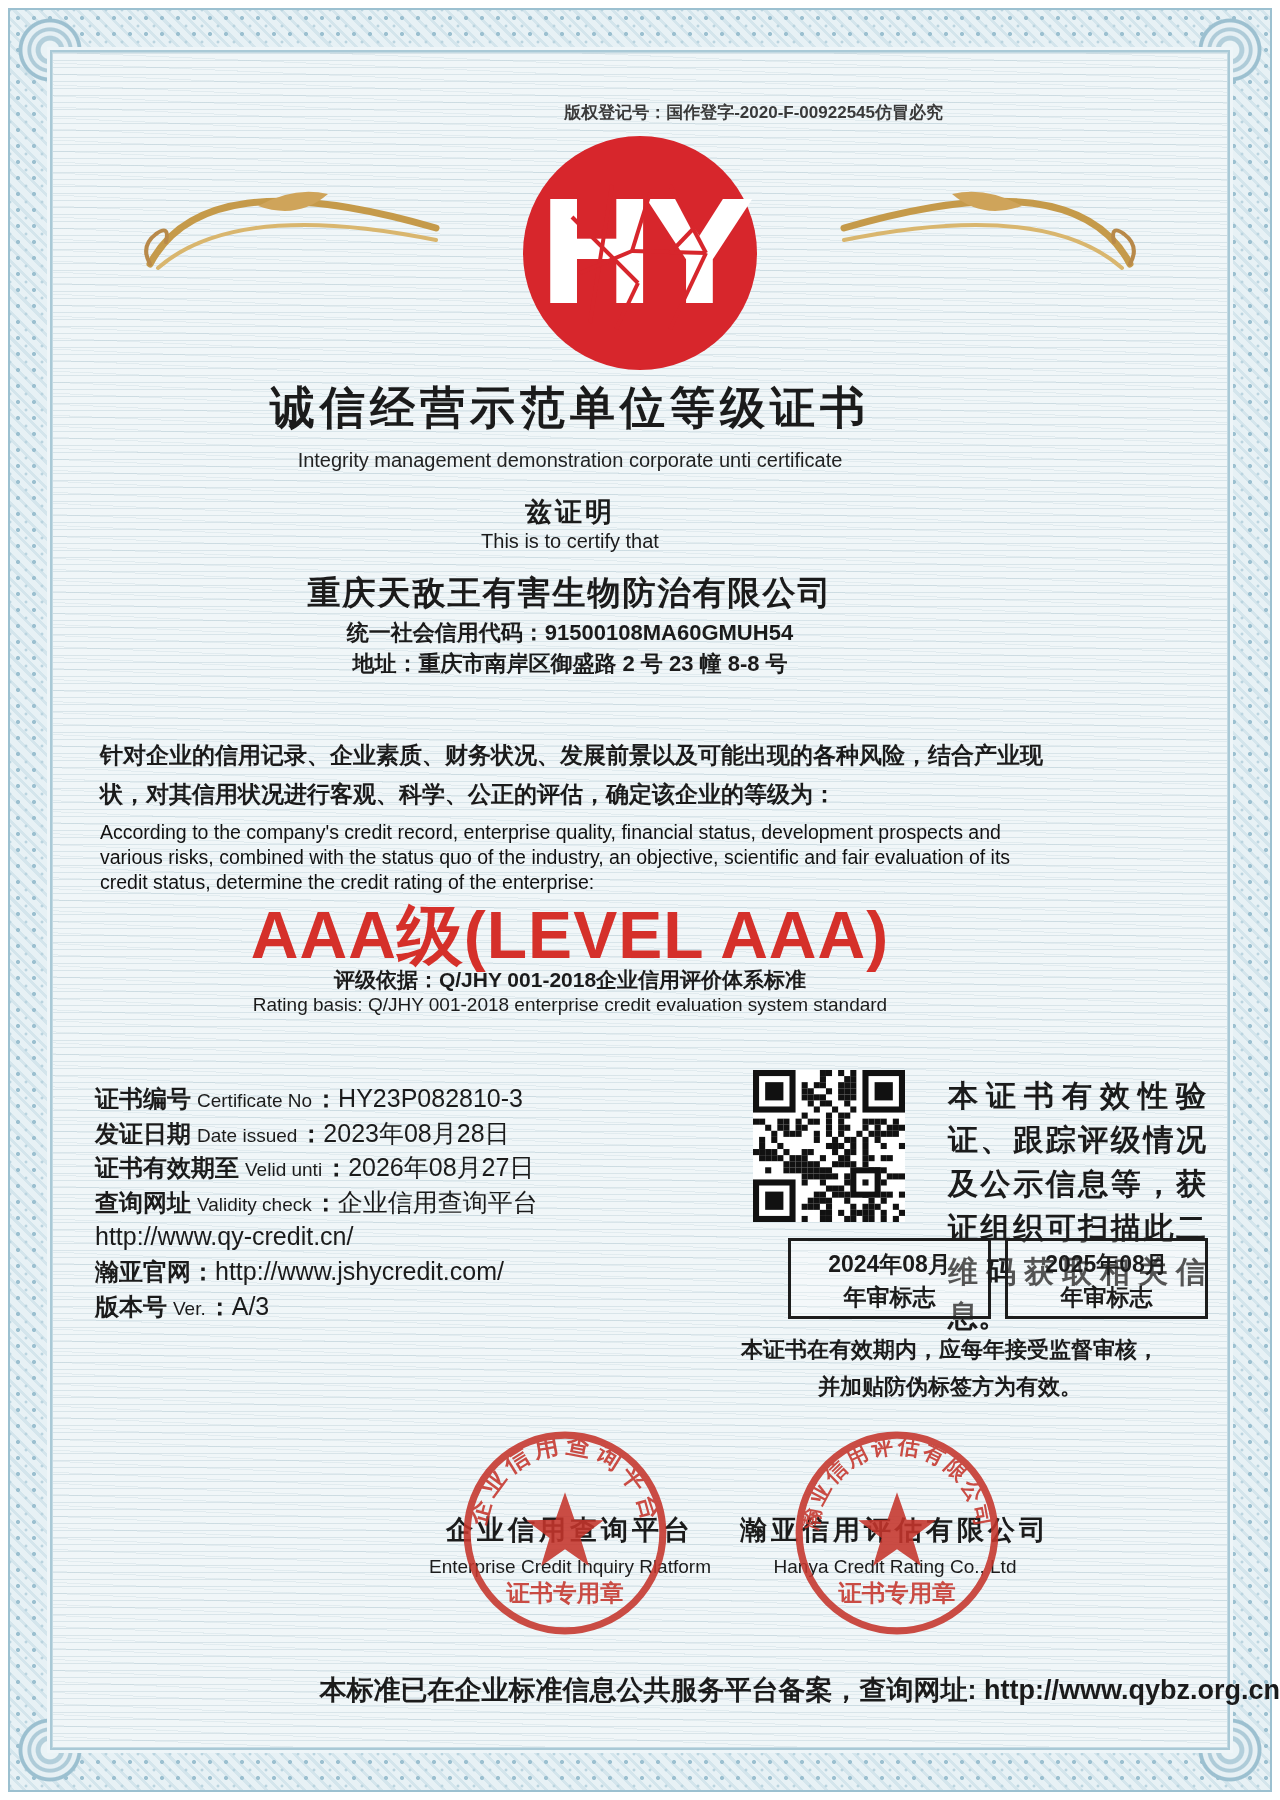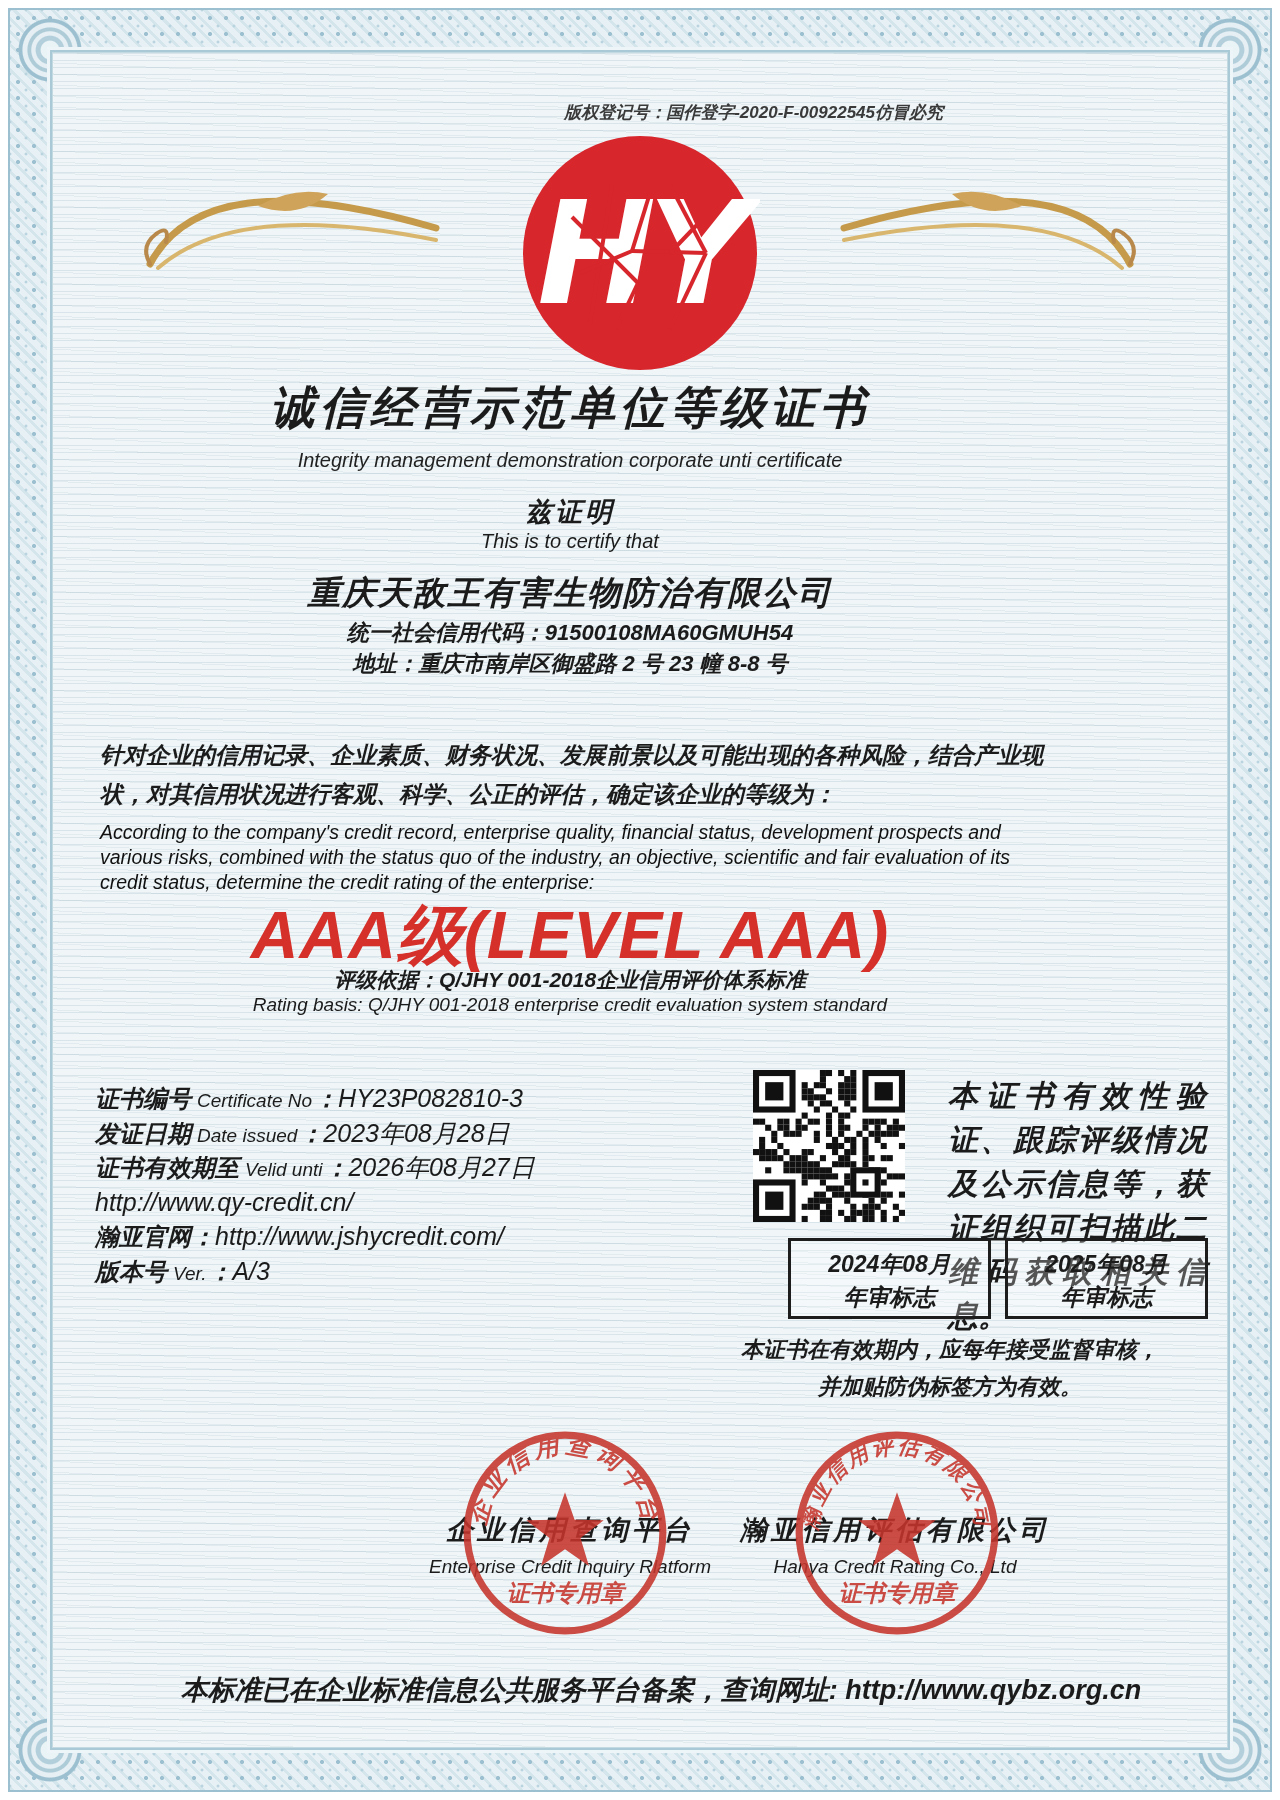--- a/index.html
+++ b/index.html
@@ -1,18 +1,18 @@
 <!DOCTYPE html>
 <html><head>
 <meta charset="utf-8">
 <style>
   html,body{margin:0;padding:0;background:#888;}
   *{box-sizing:border-box;}
   .page{position:relative;width:1280px;height:1800px;margin:0 auto;background:#fff;
-        font-family:"Liberation Sans","DejaVu Sans",sans-serif;color:#1b1b1b;overflow:hidden;font-style:italic;}
+        font-family:"Liberation Sans","DejaVu Sans",sans-serif;color:#1b1b1b;overflow:hidden;}
   
   .lace{position:absolute;inset:8px;
     background:
       radial-gradient(circle,#9cc0d0 1.6px,rgba(0,0,0,0) 2.4px) 0 0/16px 16px,
       radial-gradient(circle,#bad4df 1.1px,rgba(0,0,0,0) 1.8px) 8px 8px/16px 16px,
       repeating-linear-gradient(45deg,#d4e5ec 0 3px,#e7f1f5 3px 9px),
       #dcebf1;
     border:2px solid #9cc0d0;}
   .paper{position:absolute;inset:50px;background:
       repeating-linear-gradient(0deg,rgba(120,158,174,.20) 0 1px,rgba(0,0,0,0) 1px 7px),
@@ -62,21 +62,21 @@
   .rb-month,.rb-label{font-size:23px;font-weight:700;line-height:33px;}
   .review-note{left:690px;top:1331px;width:520px;text-align:center;font-size:22px;font-weight:600;line-height:37px;}
 
   .org{top:1512px;width:380px;text-align:center;}
   .org-left{left:380px;} .org-right{left:705px;}
   .org-cn{font-size:27px;font-weight:800;letter-spacing:4px;}
   .org-en{font-size:19px;font-weight:500;margin-top:8px;}
   .stamp{top:1426px;width:214px;height:214px;opacity:.88;}
   .stamp-left{left:458px;} .stamp-right{left:790px;}
 
-  .footer{top:1672px;left:0;width:1280px;padding-left:42px;text-align:center;font-size:27px;font-weight:700;}
+  .footer{top:1672px;left:0;width:1280px;padding-left:42px;text-align:right;font-size:27px;font-weight:700;}
 </style>
 </head>
 <body>
 
 <div class="page">
   <div class="lace"></div>
   <div class="medallion m-tl"></div>
   <div class="medallion m-tr"></div>
   <div class="medallion m-bl"></div>
   <div class="medallion m-br"></div>
@@ -127,20 +127,21 @@
   </div>
 
   <div class="abs ctr level">AAA级(LEVEL AAA)</div>
   <div class="abs ctr basis-cn">评级依据：Q/JHY 001-2018企业信用评价体系标准</div>
   <div class="abs ctr basis-en">Rating basis: Q/JHY 001-2018 enterprise credit evaluation system standard</div>
 
   <div class="abs details">
       <div class="detail-row"><span class="d-cn">证书编号</span><span class="d-en">Certificate No</span><span class="d-cn">：</span><span class="d-val">HY23P082810-3</span></div>
       <div class="detail-row"><span class="d-cn">发证日期</span><span class="d-en">Date issued</span><span class="d-cn">：</span><span class="d-val">2023年08月28日</span></div>
       <div class="detail-row"><span class="d-cn">证书有效期至</span><span class="d-en">Velid unti</span><span class="d-cn">：</span><span class="d-val">2026年08月27日</span></div>
+      <div class="detail-row"><span class="d-cn">查询网址</span><span class="d-en">Validity check</span><span class="d-cn">：</span><span class="d-val">企业信用查询平台</span></div>
       <div class="detail-row"><span class="d-val">http://www.qy-credit.cn/</span></div>
       <div class="detail-row"><span class="d-cn">瀚亚官网</span><span class="d-cn">：</span><span class="d-val">http://www.jshycredit.com/</span></div>
       <div class="detail-row"><span class="d-cn">版本号</span><span class="d-en">Ver.</span><span class="d-cn">：</span><span class="d-val">A/3</span></div>
     </div>
 
   <svg class="abs qr" viewBox="0 0 150 150">
       <rect x="0" y="0" width="150" height="150" fill="#ffffff"></rect>
       <rect x="66" y="0" width="6" height="6" fill="#111"></rect>
       <rect x="72" y="0" width="6" height="6" fill="#111"></rect>
       <rect x="84" y="0" width="6" height="6" fill="#111"></rect>

